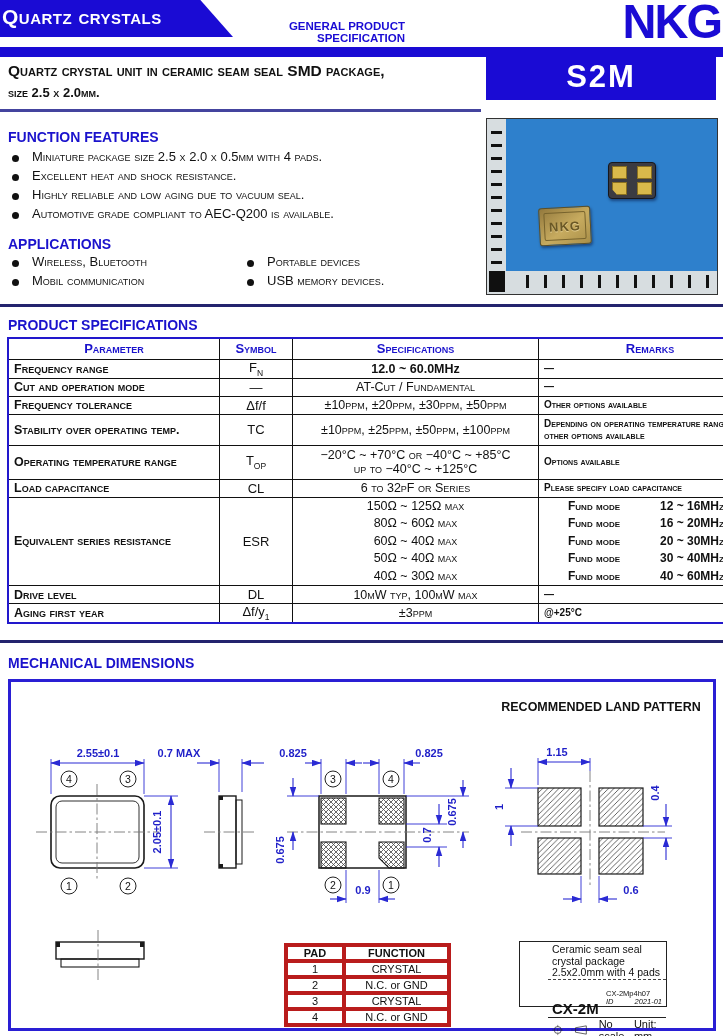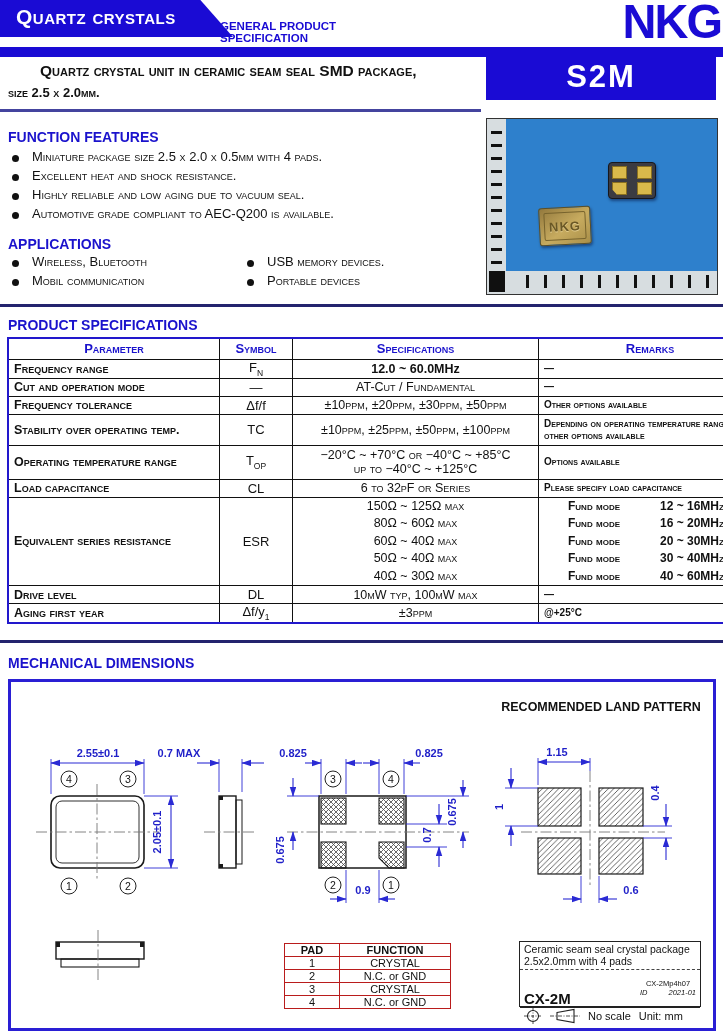--- a/index.html
+++ b/index.html
@@ -5,26 +5,26 @@
   html,body{margin:0;padding:0;background:#e8e8e8;}
   .page{position:relative;width:723px;height:1036px;background:#fff;overflow:hidden;
         font-family:"Liberation Sans",sans-serif;color:#111;}
   .abs{position:absolute;}
   .sc{font-variant:small-caps;}
   .accent-bg{background:#1a0bd4;}
   .navy-rule{background:#23236e;height:3px;}
   
   .banner{left:0;top:5;width:233px;height:37px;background:#1a0bd4;
           clip-path:polygon(0 0,86% 0,100% 100%,0 100%);}
-  .banner span{display:block;padding:5px 0 0 16px;color:#fff;font-size:21px;font-weight:bold;letter-spacing:.5px;}
-  .doc-type{left:220px;top:20px;width:185px;text-align:left;color:#1a0bd4;font-weight:bold;font-size:11.5px;}
+  .banner span{display:block;padding:5px 0 0 2px;color:#fff;font-size:21px;font-weight:bold;letter-spacing:.5px;}
+  .doc-type{left:220px;top:20px;width:185px;text-align:right;color:#1a0bd4;font-weight:bold;font-size:11.5px;}
   .logo{right:2px;top:-6px;color:#1a0bd4;font-size:47px;font-weight:bold;letter-spacing:-2px;transform:scaleY(1.02);}
   .hdr-bar{left:0;top:47px;width:723px;height:10px;}
   
-  .title-l1{left:8px;top:62px;width:470px;font-size:15.5px;font-weight:bold;margin-left:32px;}
+  .title-l1{left:8px;top:62px;width:470px;font-size:15.5px;font-weight:bold;}
   .title-l2{left:8px;top:85px;width:470px;font-size:13px;font-weight:bold;}
   .title-rule{left:0;top:109px;width:481px;height:3px;background:#44449e;}
   .model-box{left:486px;top:54px;width:230px;height:46px;display:flex;align-items:center;justify-content:center;
              color:#fff;font-size:31px;font-weight:bold;letter-spacing:2px;}
   
   .photo{left:486px;top:118px;width:230px;height:175px;background:#2e80cc;border:1px solid #333;overflow:hidden;}
   .ruler-l{position:absolute;left:0;top:0;width:19px;height:175px;background:#d7dde0;}
   .ruler-l .ticks{position:absolute;left:4px;top:2px;width:11px;height:150px;
      background:repeating-linear-gradient(180deg,transparent 0 10px,#111 10px 13px);}
   .ruler-b{position:absolute;left:0;top:152px;width:230px;height:23px;background:#d7dde0;}
@@ -73,30 +73,30 @@
   svg text.lt{fill:#111;font-size:12.5px;font-weight:bold;font-family:"Liberation Sans",sans-serif;}
   svg text.pn{fill:#111;font-size:10.5px;font-family:"Liberation Sans",sans-serif;}
   svg .dl{stroke:#2a2ad4;stroke-width:1.1;fill:none;}
   svg .xl{stroke:#2a2ad4;stroke-width:0.9;fill:none;}
   svg .cl{stroke:#777;stroke-width:0.9;fill:none;stroke-dasharray:11 3 2.5 3;}
   svg .ol{stroke:#1a1a1a;fill:none;}
   svg .pc{stroke:#222;stroke-width:1;fill:#fff;}
   
   table.padt{position:absolute;left:273px;top:261px;width:167px;border-collapse:collapse;table-layout:fixed;
              border:1.5px solid #111;font-size:11px;text-align:center;}
-  table.padt td,table.padt th{border:1px solid #b91c1c;height:12px;padding:0;}
+  table.padt td,table.padt th{border:4px solid #b91c1c;height:12px;padding:0;}
   table.padt th{font-weight:bold;}
   .pt-c1{width:54px;}
   
-  .tblock{left:508px;top:259px;width:182px;height:66px;border:1.5px solid #222;box-sizing:border-box;
-          display:flex;flex-direction:column;font-size:10.5px;}
+  .tblock{left:508px;top:259px;width:148px;height:66px;border:1.5px solid #222;box-sizing:border-box;
+          display:flex;flex-direction:column;font-size:10.5px;padding-left:28px;}
   .tb-desc{flex:0 0 25px;padding:2px 4px 0;line-height:11.5px;border-bottom:1px dashed #444;}
   .tb-mid{flex:0 0 19px;display:flex;align-items:center;justify-content:space-between;padding:0 4px;}
   .tb-model{font-size:15px;font-weight:bold;margin-top:20px;}
-  .tb-doc{font-size:7.5px;line-height:8.5px;text-align:center;width:56px;}
+  .tb-doc{font-size:7.5px;line-height:8.5px;text-align:left;width:56px;}
   .tb-doc .r{display:flex;justify-content:space-between;font-style:italic;}
   .tb-bot{flex:1;border-top:1px solid #222;display:flex;align-items:center;padding:0 4px;gap:8px;}
   .tb-bot .t{font-size:11px;}
 </style>
 </head>
 <body>
 
 <div class="page">
 
   <div class="abs banner">
@@ -158,25 +158,25 @@
         <span class="sc">Wireless, Bluetooth</span>
       </div>
     <div class="b-row">
         <span class="b-dot"></span>
         <span class="sc">Mobil communication</span>
       </div>
   </div>
   <div class="abs bullets apps2">
     <div class="b-row">
         <span class="b-dot"></span>
+        <span class="sc">Portable devices</span>
+      </div>
+    <div class="b-row">
+        <span class="b-dot"></span>
         <span class="sc">USB memory devices.</span>
-      </div>
-    <div class="b-row">
-        <span class="b-dot"></span>
-        <span class="sc">Portable devices</span>
       </div>
   </div>
   <div class="abs navy-rule rule-apps"></div>
 
   <div class="abs h-sec spec-h">PRODUCT SPECIFICATIONS</div>
   <table class="spec">
     <tbody>
         <tr style="height:21px;">
       <th class="c-par sc" style="text-align:center;">Parameter</th>
       <th class="c-sym sc">Symbol</th>

